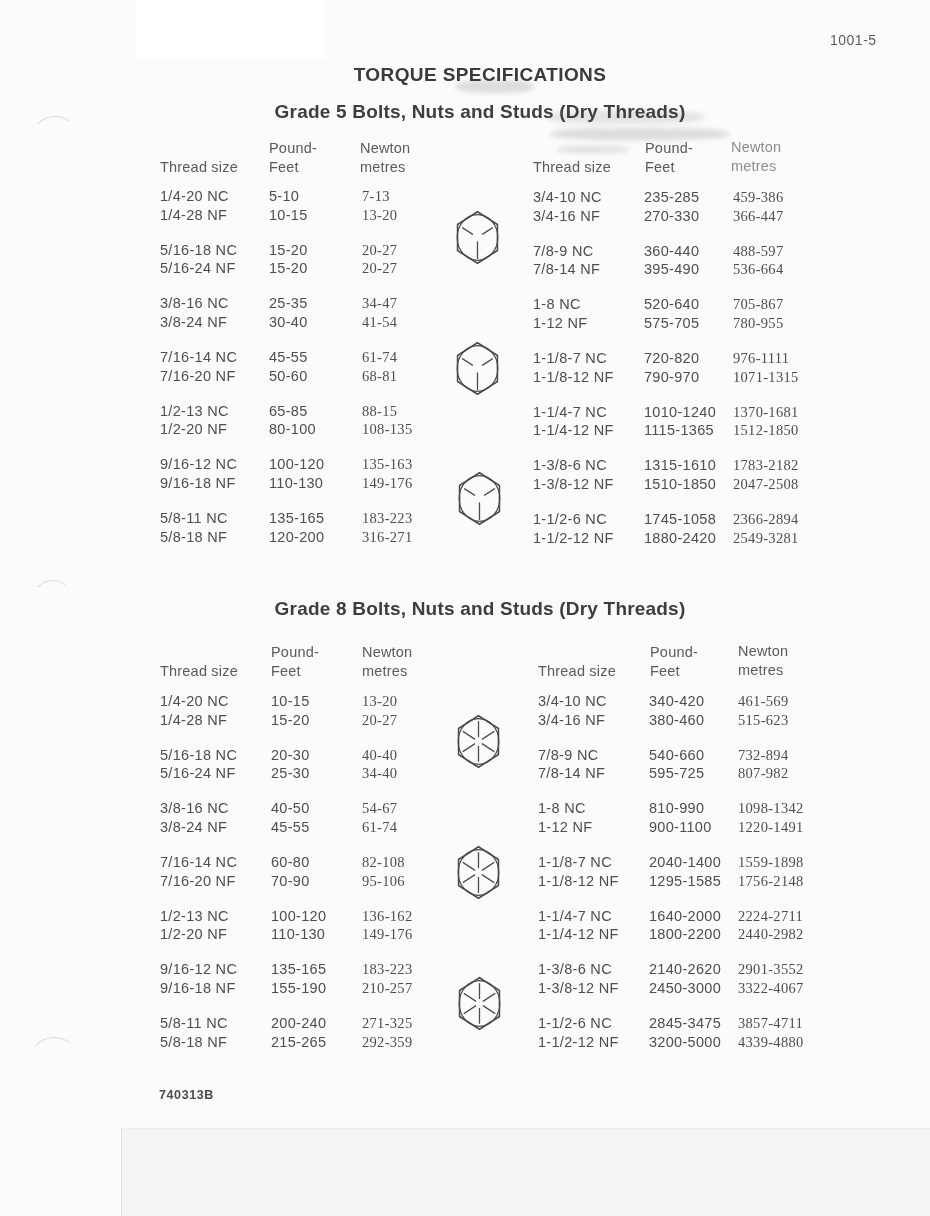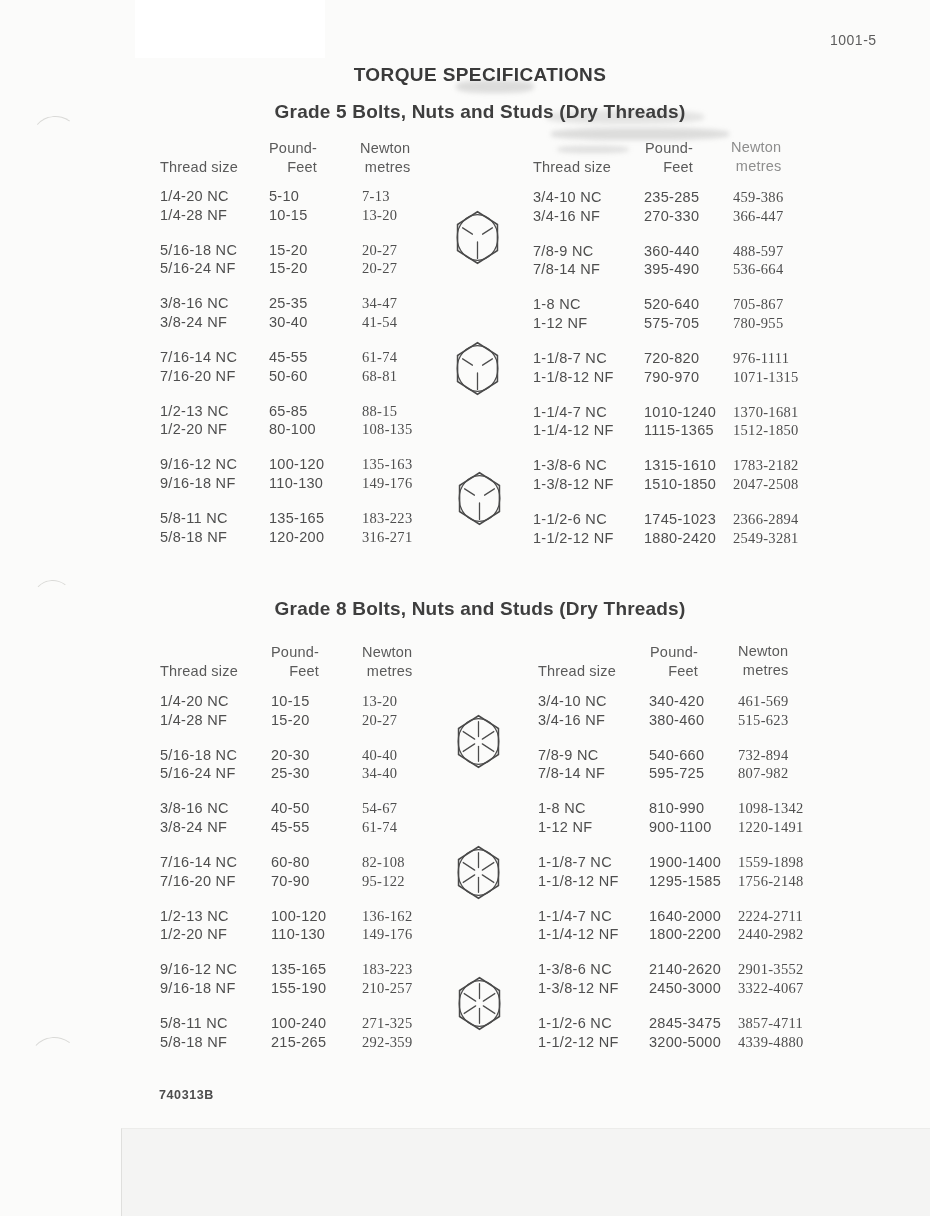--- a/index.html
+++ b/index.html
@@ -1,18 +1,18 @@
 <!DOCTYPE html>
 <html><head>
 <meta charset="utf-8">
 <style>
   html,body{margin:0;padding:0;background:#e9e9e7;}
   .page{position:relative;width:930px;height:1216px;background:#fbfbfa;overflow:hidden;
         font-family:"Liberation Sans",sans-serif;color:#4e4e4e;}
-  .abs{position:absolute;text-align:right;}
+  .abs{position:absolute;}
   .pagenum{left:830px;top:32px;font-size:14px;color:#5c5c5c;letter-spacing:.5px;}
   .title{left:0;top:64px;width:960px;text-align:center;font-size:19px;font-weight:bold;
          color:#3a3a3a;letter-spacing:.4px;}
   .grade-heading{left:0;width:960px;text-align:center;font-size:19px;font-weight:bold;
          color:#3e3e3e;letter-spacing:.2px;}
   .hdr{font-size:14.5px;color:#5a5a5a;line-height:18.5px;letter-spacing:.2px;}
   .hdr.light{color:#8d8d8d;}
   .rows{font-size:14.5px;color:#4e4e4e;letter-spacing:.3px;}
   .group{margin-bottom:16.5px;}
   .group:last-child{margin-bottom:0;}
@@ -235,21 +235,21 @@
         </div>
         <div class="row">
           <span class="c-thread">1-3/8-12 NF</span>
           <span class="c-pound">1510-1850</span>
           <span class="c-newton">2047-2508</span>
         </div>
       </div>
       <div class="group">
         <div class="row">
           <span class="c-thread">1-1/2-6 NC</span>
-          <span class="c-pound">1745-1023</span>
+          <span class="c-pound">1745-1058</span>
           <span class="c-newton">2366-2894</span>
         </div>
         <div class="row">
           <span class="c-thread">1-1/2-12 NF</span>
           <span class="c-pound">1880-2420</span>
           <span class="c-newton">2549-3281</span>
         </div>
       </div>
     </div>
 
@@ -341,21 +341,21 @@
       </div>
       <div class="group">
         <div class="row">
           <span class="c-thread">7/16-14 NC</span>
           <span class="c-pound">60-80</span>
           <span class="c-newton">82-108</span>
         </div>
         <div class="row">
           <span class="c-thread">7/16-20 NF</span>
           <span class="c-pound">70-90</span>
-          <span class="c-newton">95-122</span>
+          <span class="c-newton">95-106</span>
         </div>
       </div>
       <div class="group">
         <div class="row">
           <span class="c-thread">1/2-13 NC</span>
           <span class="c-pound">100-120</span>
           <span class="c-newton">136-162</span>
         </div>
         <div class="row">
           <span class="c-thread">1/2-20 NF</span>
@@ -371,21 +371,21 @@
         </div>
         <div class="row">
           <span class="c-thread">9/16-18 NF</span>
           <span class="c-pound">155-190</span>
           <span class="c-newton">210-257</span>
         </div>
       </div>
       <div class="group">
         <div class="row">
           <span class="c-thread">5/8-11 NC</span>
-          <span class="c-pound">100-240</span>
+          <span class="c-pound">200-240</span>
           <span class="c-newton">271-325</span>
         </div>
         <div class="row">
           <span class="c-thread">5/8-18 NF</span>
           <span class="c-pound">215-265</span>
           <span class="c-newton">292-359</span>
         </div>
       </div>
     </div>
   <div class="abs rows" style="left:538px;top:693px;--c1:111px;--c2:200px">
@@ -421,21 +421,21 @@
         </div>
         <div class="row">
           <span class="c-thread">1-12 NF</span>
           <span class="c-pound">900-1100</span>
           <span class="c-newton">1220-1491</span>
         </div>
       </div>
       <div class="group">
         <div class="row">
           <span class="c-thread">1-1/8-7 NC</span>
-          <span class="c-pound">1900-1400</span>
+          <span class="c-pound">2040-1400</span>
           <span class="c-newton">1559-1898</span>
         </div>
         <div class="row">
           <span class="c-thread">1-1/8-12 NF</span>
           <span class="c-pound">1295-1585</span>
           <span class="c-newton">1756-2148</span>
         </div>
       </div>
       <div class="group">
         <div class="row">

